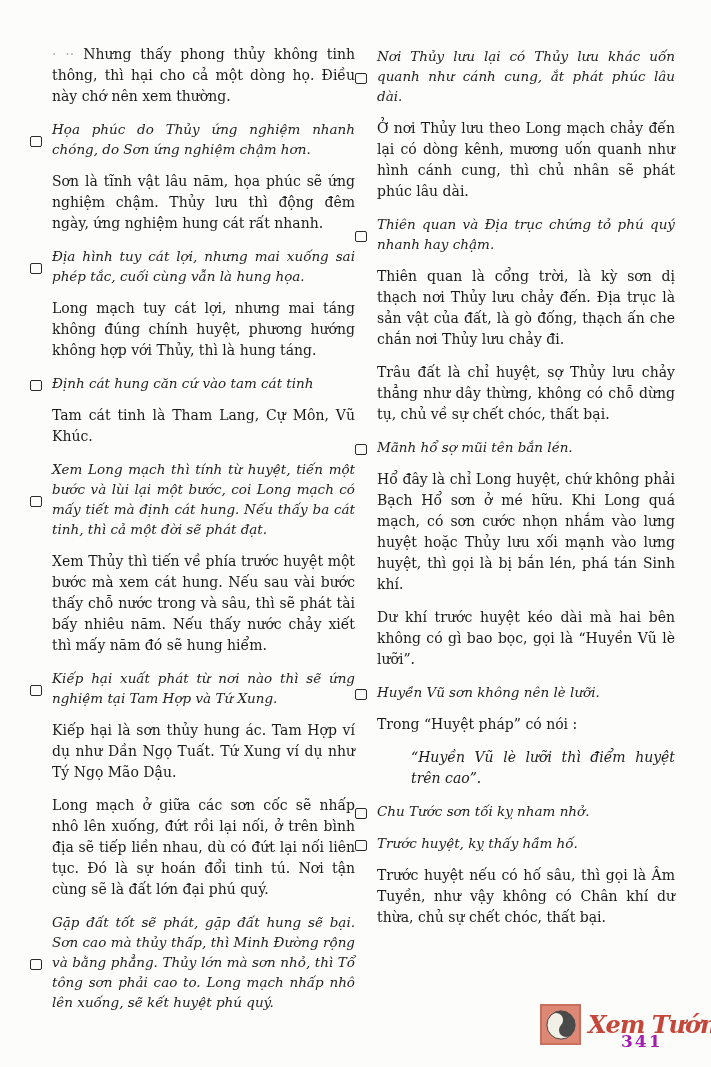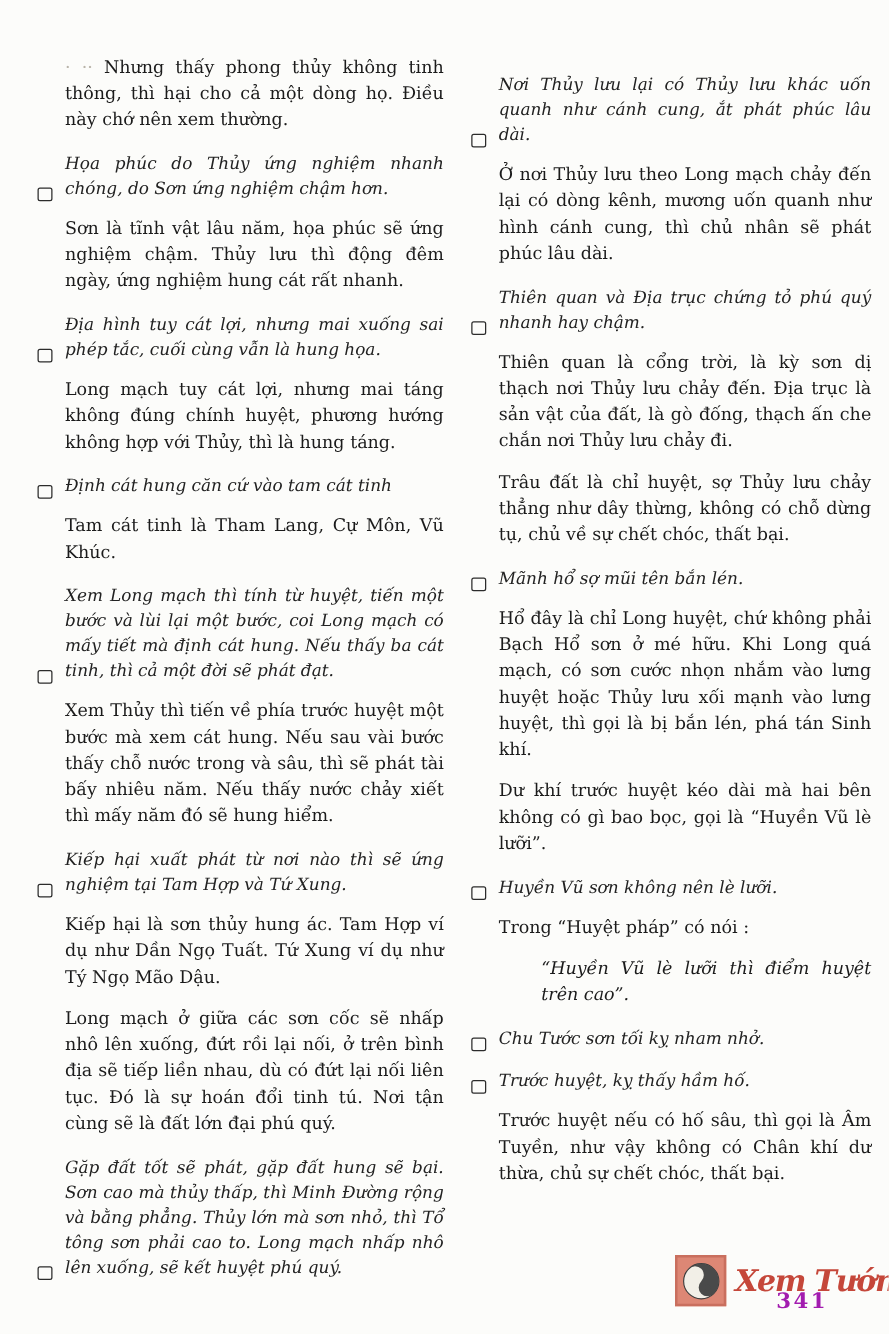--- a/index.html
+++ b/index.html
@@ -12,35 +12,34 @@
   }
   .page {
     position: relative;
     width: 711px; height: 1067px;
     background: #fcfcfa;
     overflow: hidden;
   }
   .columns {
     display: flex;
     padding: 44px 14px 0 30px;
-    gap: 22px;
   }
   .column { flex: 0 0 auto; }
   .column.left  { width: 325px; }
   .column.right { width: 320px; }
 
   .item { margin-bottom: 12px; }
 
   .heading {
     display: flex;
-    align-items: flex-end;
+    align-items: center;
     font-style: italic;
     font-size: 13.5px;
     line-height: 20px;
-    margin-top: 14px;
+    margin-top: 2px;
     color: #222;
   }
   .checkbox {
     flex: 0 0 auto;
     width: 10px; height: 9px;
     border: 1.6px solid #2b2b2b;
     border-radius: 2px;
     margin: 4px 10px 0 0;
     background: transparent;
   }

